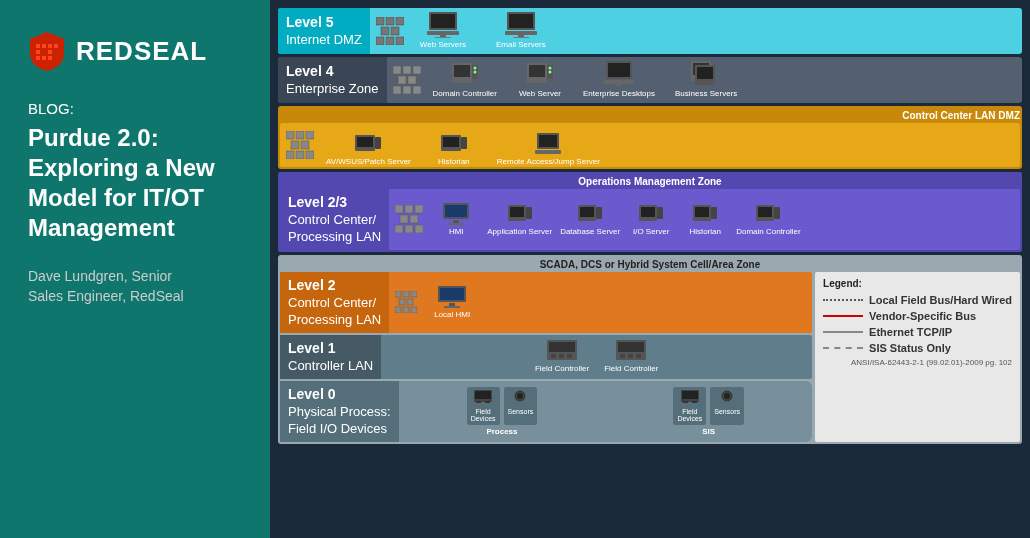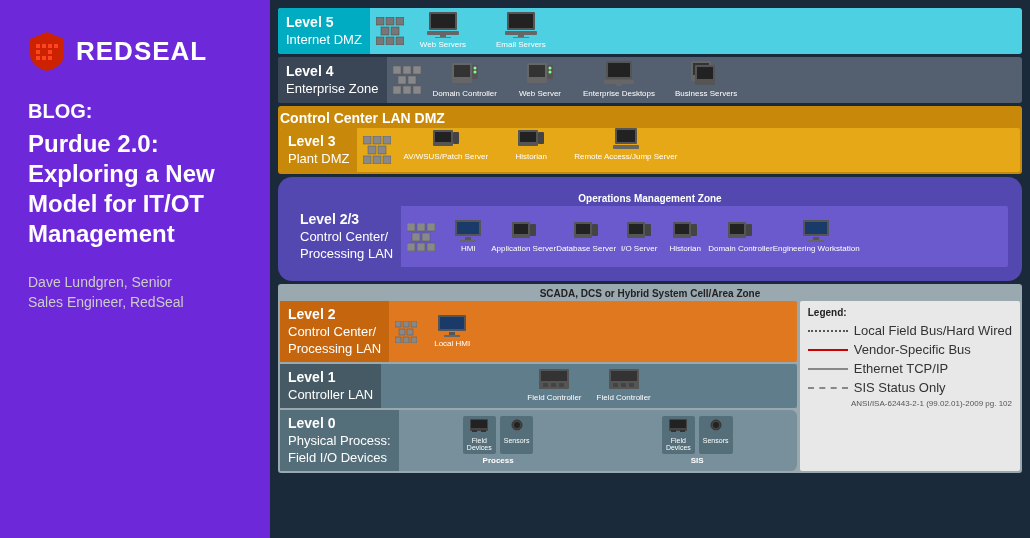--- a/index.html
+++ b/index.html
@@ -9,21 +9,21 @@
       display: flex;
       font-family: Arial, sans-serif;
       overflow: hidden;
       background: #0d1b2e;
     }
 
     
     .left-panel {
       width: 270px;
       min-width: 270px;
-      background: #6d28d9;
+      background: #0f766e;
       padding: 30px 28px;
       display: flex;
       flex-direction: column;
       justify-content: flex-start;
       color: white;
     }
 
     .logo-area {
       display: flex;
       align-items: center;
@@ -38,22 +38,22 @@
     }
 
     .logo-text {
       font-size: 26px;
       font-weight: 900;
       color: white;
       letter-spacing: 1px;
     }
 
     .blog-label {
-      font-size: 20px;
-      font-weight: 700;
+      font-size: 15px;
+      font-weight: 400;
       color: white;
       margin-bottom: 6px;
     }
 
     .blog-title {
       font-size: 24px;
       font-weight: 700;
       color: white;
       line-height: 1.25;
       margin-bottom: 24px;
@@ -135,21 +135,22 @@
       font-size: 10px;
       margin-bottom: 5px;
       color: #222;
     }
     .legend-item {
       display: flex;
       align-items: center;
       gap: 6px;
       margin-bottom: 4px;
       color: #333;
-      font-size: 13px;
+      font-size: 11px;
+      font-weight: bold;
     }
     .legend-line {
       width: 40px;
       height: 2px;
       flex-shrink: 0;
     }
     .legend-note {
       font-size: 8px;
       color: #555;
       margin-top: 4px;
@@ -301,39 +302,35 @@
           <rect x="2" y="2" width="16" height="12" fill="#333"></rect>
           <rect x="4" y="4" width="20" height="20" rx="1" fill="#555"></rect>
           <rect x="6" y="6" width="16" height="12" fill="#222"></rect>
         </svg>
         <span class="device-label">Business Servers</span>
       </div>
     </div>
   </div>
 
   <div style="background:#c8890a;border-radius:3px;padding:2px;">
-    <div style="text-align:left;font-size:14px;font-weight:700;color:white;padding:2px 0;">Control Center LAN DMZ</div>
+    <div style="text-align:right;font-size:10px;font-weight:700;color:white;padding:2px 0;">Control Center LAN DMZ</div>
     <div class="zone-row row-level3-inner" style="background:#e6a817;min-height:44px;border-radius:2px;">
-      <div class="zone-label" style="background:#c8890a;">
-        <span class="level">Level 3</span>
-        <span class="sublabel">Plant DMZ</span>
-      </div>
       <div style="display:flex;align-items:center;padding:4px 6px;">
         <svg width="28" height="28" viewBox="0 0 28 28">
           <rect x="0" y="0" width="8" height="8" fill="#888" stroke="#555" stroke-width="0.5"></rect>
           <rect x="10" y="0" width="8" height="8" fill="#888" stroke="#555" stroke-width="0.5"></rect>
           <rect x="20" y="0" width="8" height="8" fill="#888" stroke="#555" stroke-width="0.5"></rect>
           <rect x="5" y="10" width="8" height="8" fill="#888" stroke="#555" stroke-width="0.5"></rect>
           <rect x="15" y="10" width="8" height="8" fill="#888" stroke="#555" stroke-width="0.5"></rect>
           <rect x="0" y="20" width="8" height="8" fill="#888" stroke="#555" stroke-width="0.5"></rect>
           <rect x="10" y="20" width="8" height="8" fill="#888" stroke="#555" stroke-width="0.5"></rect>
           <rect x="20" y="20" width="8" height="8" fill="#888" stroke="#555" stroke-width="0.5"></rect>
         </svg>
       </div>
-      <div style="flex:1;display:flex;align-items:flex-start;gap:20px;padding:0 6px;">
+      <div style="flex:1;display:flex;align-items:flex-end;gap:20px;padding:0 6px;">
         <div class="device">
           <svg width="26" height="22" viewBox="0 0 26 22">
             <rect x="0" y="2" width="20" height="16" rx="1" fill="#555"></rect>
             <rect x="2" y="4" width="16" height="10" fill="#222"></rect>
             <rect x="20" y="4" width="6" height="12" rx="1" fill="#444"></rect>
           </svg>
           <span class="device-label">AV/WSUS/Patch Server</span>
         </div>
         <div class="device">
           <svg width="26" height="22" viewBox="0 0 26 22">
@@ -348,40 +345,40 @@
             <rect x="2" y="0" width="22" height="16" rx="1" fill="#555"></rect>
             <rect x="4" y="2" width="18" height="12" fill="#222"></rect>
             <rect x="0" y="17" width="26" height="4" rx="1" fill="#666"></rect>
           </svg>
           <span class="device-label">Remote Access/Jump Server</span>
         </div>
       </div>
     </div>
   </div>
 
-  <div style="background:#5248b0;border-radius:14px;padding:14px;">
+  <div style="background:#5248b0;border-radius:2px;padding:2px;">
     <div style="text-align:center;font-size:10px;font-weight:700;color:white;padding:2px 0;">Operations Management Zone</div>
     <div class="zone-row" style="background:#6a5acd;min-height:50px;border-radius:2px;align-items:center;">
       <div class="zone-label" style="background:#5248b0;">
         <span class="level">Level 2/3</span>
         <span class="sublabel">Control Center/<br>Processing LAN</span>
       </div>
       <div style="display:flex;align-items:center;padding:4px 6px;">
         <svg width="28" height="28" viewBox="0 0 28 28">
           <rect x="0" y="0" width="8" height="8" fill="#888" stroke="#555" stroke-width="0.5"></rect>
           <rect x="10" y="0" width="8" height="8" fill="#888" stroke="#555" stroke-width="0.5"></rect>
           <rect x="20" y="0" width="8" height="8" fill="#888" stroke="#555" stroke-width="0.5"></rect>
           <rect x="5" y="10" width="8" height="8" fill="#888" stroke="#555" stroke-width="0.5"></rect>
           <rect x="15" y="10" width="8" height="8" fill="#888" stroke="#555" stroke-width="0.5"></rect>
           <rect x="0" y="20" width="8" height="8" fill="#888" stroke="#555" stroke-width="0.5"></rect>
           <rect x="10" y="20" width="8" height="8" fill="#888" stroke="#555" stroke-width="0.5"></rect>
           <rect x="20" y="20" width="8" height="8" fill="#888" stroke="#555" stroke-width="0.5"></rect>
         </svg>
       </div>
-      <div style="flex:1;display:flex;align-items:center;padding:0 4px;flex-wrap:nowrap;">
+      <div style="flex:1;display:flex;align-items:center;gap:8px;padding:0 4px;flex-wrap:nowrap;">
         <div class="device">
           <svg width="26" height="22" viewBox="0 0 26 22">
             <rect x="0" y="0" width="26" height="16" rx="1" fill="#555"></rect>
             <rect x="2" y="2" width="22" height="12" fill="#1a3a6a"></rect>
             <rect x="10" y="17" width="6" height="3" fill="#555"></rect>
             <rect x="5" y="20" width="16" height="2" fill="#666"></rect>
           </svg>
           <span class="device-label">HMI</span>
         </div>
         <div class="device">
@@ -416,29 +413,20 @@
           </svg>
           <span class="device-label">Historian</span>
         </div>
         <div class="device">
           <svg width="24" height="22" viewBox="0 0 24 22">
             <rect x="0" y="2" width="18" height="16" rx="1" fill="#555"></rect>
             <rect x="2" y="4" width="14" height="10" fill="#222"></rect>
             <rect x="18" y="4" width="6" height="12" rx="1" fill="#444"></rect>
           </svg>
           <span class="device-label">Domain Controller</span>
-        </div>
-        <div class="device">
-          <svg width="26" height="22" viewBox="0 0 26 22">
-            <rect x="0" y="0" width="26" height="16" rx="1" fill="#555"></rect>
-            <rect x="2" y="2" width="22" height="12" fill="#1a3a6a"></rect>
-            <rect x="10" y="17" width="6" height="3" fill="#555"></rect>
-            <rect x="5" y="20" width="16" height="2" fill="#666"></rect>
-          </svg>
-          <span class="device-label">Engineering Workstation</span>
         </div>
       </div>
     </div>
   </div>
 
   <div style="background:#9aa8b0;border-radius:3px;padding:2px;">
     <div style="text-align:center;font-size:10px;font-weight:700;color:#222;padding:2px 0;">SCADA, DCS or Hybrid System Cell/Area Zone</div>
     <div style="display:flex;gap:3px;">
 
       <div style="flex:1;display:flex;flex-direction:column;gap:2px;">

